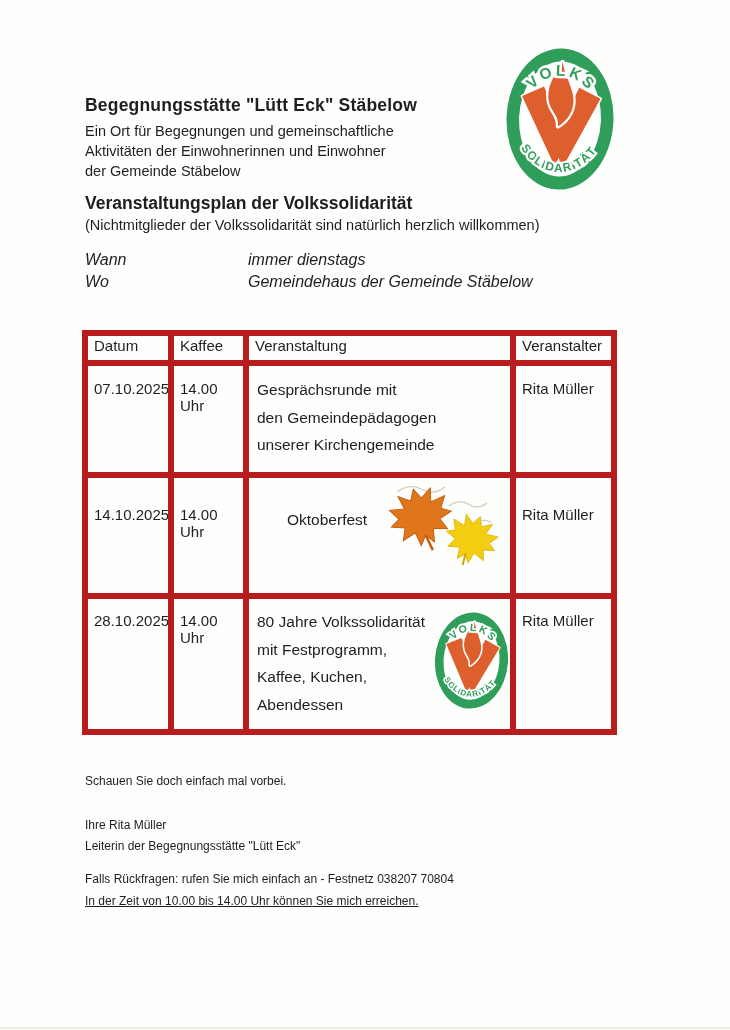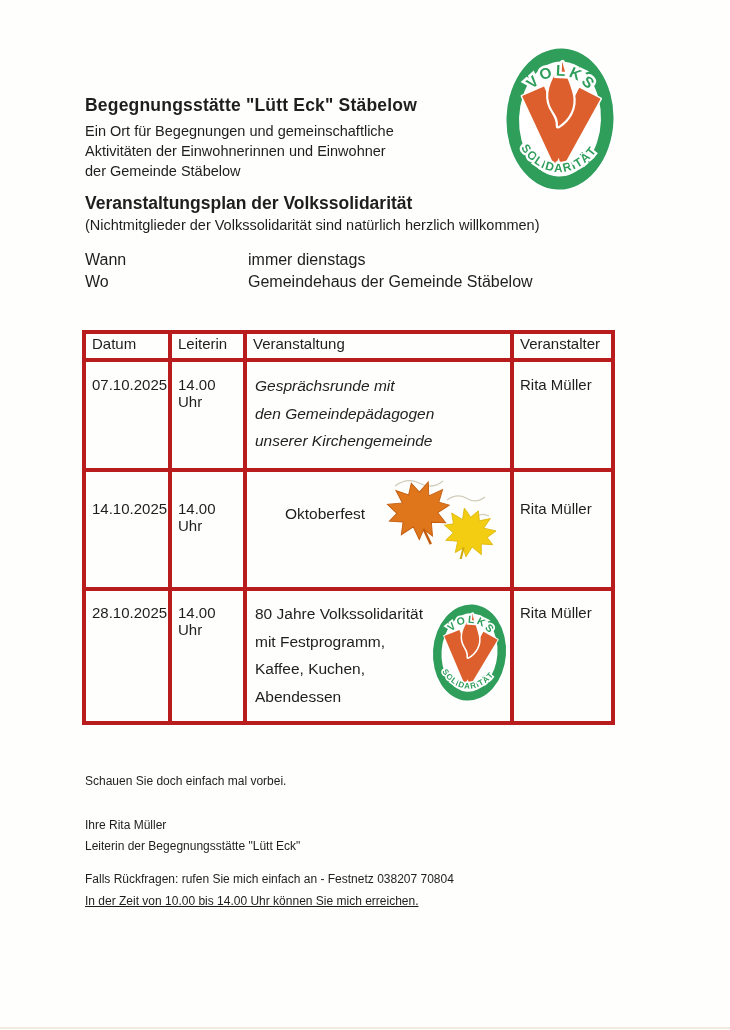--- a/index.html
+++ b/index.html
@@ -18,36 +18,36 @@
 
   
   .logo-large{position:absolute;left:502px;top:45px;width:116px;height:148px;transform:rotate(2deg);}
   .logo-small{position:absolute;left:183px;top:11px;width:79px;height:101px;transform:rotate(4deg);}
 
   
   .plan-heading{position:absolute;left:85px;top:193px;font-size:17.5px;font-weight:bold;}
   .plan-note{position:absolute;left:85px;top:217px;font-size:14.5px;}
 
   
-  .info-block{position:absolute;left:85px;top:249px;font-size:16px;}
+  .info-block{position:absolute;left:85px;top:249px;font-size:16px;font-style:italic;}
   .info-row{display:flex;line-height:22px;}
   .info-label{width:163px;flex:0 0 163px;}
   .info-value{white-space:nowrap;}
   .info-row.fee .info-value{padding-left:7px;}
 
   
   .events-table{position:absolute;left:82px;top:330px;border-collapse:collapse;table-layout:fixed;width:529px;}
-  .events-table td,.events-table th{border:4px solid #b91c1c;vertical-align:top;overflow:hidden;}
+  .events-table td,.events-table th{border:6px solid #b91c1c;vertical-align:top;overflow:hidden;}
   .events-table th{font-weight:normal;text-align:left;font-size:15px;height:22px;padding:1px 2px 1px 6px;}
   .events-table td{font-size:15px;padding:0 2px 0 6px;}
   td.cell-event{font-size:15.5px;line-height:27.5px;position:relative;padding-left:8px;}
   td.cell-date{white-space:nowrap;}
   .r1 td{height:92px;} .r2 td{height:87px;} .r3 td{height:85px;} .r4 td{height:117px;}
   .r1 .cell-date,.r1 .cell-time,.r1 .cell-org{padding-top:14px;}
-  .r1 .cell-event{padding-top:10px;font-style:italic;}
+  .r1 .cell-event{padding-top:10px;}
   .r2 .cell-date,.r2 .cell-time,.r2 .cell-org{padding-top:28px;}
   .r2 .cell-event{padding-top:7px;}
   .r3 .cell-date,.r3 .cell-time,.r3 .cell-org{padding-top:20px;}
   .r3 .cell-event{padding-top:16px;}
   .r4 .cell-date,.r4 .cell-time,.r4 .cell-org{padding-top:13px;}
   .r4 .cell-event{padding-top:9px;}
   .oktoberfest-line{position:absolute;left:38px;top:28px;font-size:15.5px;}
   .leaves{position:absolute;left:130px;top:0px;width:135px;height:87px;}
 
   
@@ -115,21 +115,21 @@
   <table class="events-table">
     <colgroup>
         <col style="width:86px">
         <col style="width:75px">
         <col style="width:267px">
         <col style="width:101px">
       </colgroup>
     <tbody>
         <tr>
       <th>Datum</th>
-      <th>Leiterin</th>
+      <th>Kaffee</th>
       <th>Veranstaltung</th>
       <th>Veranstalter</th>
     </tr>
 
     <tr class="r1">
       <td class="cell-date">07.10.2025</td>
       <td class="cell-time">14.00 Uhr</td>
       <td class="cell-event">
         <div>Gesprächsrunde mit</div>
         <div>den Gemeindepädagogen</div>

